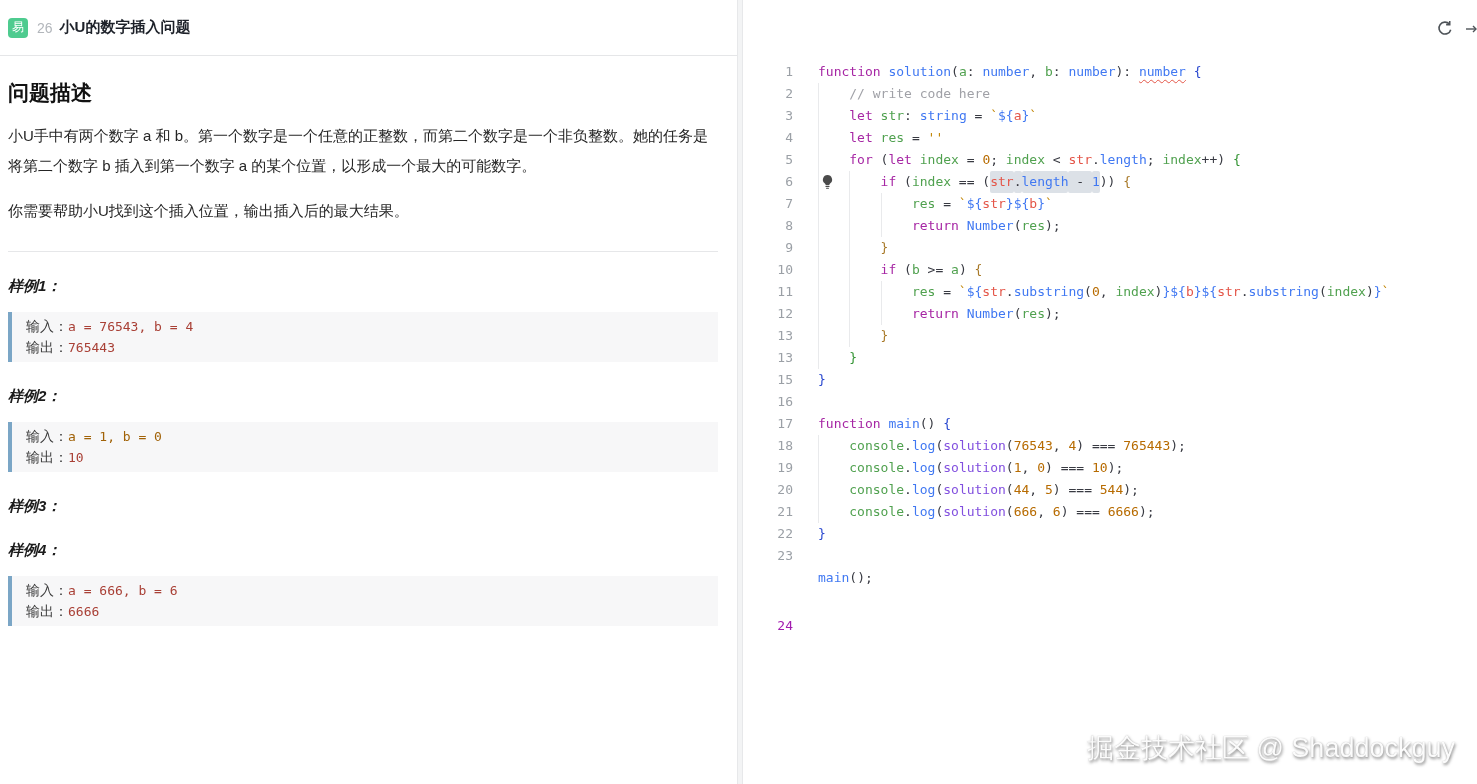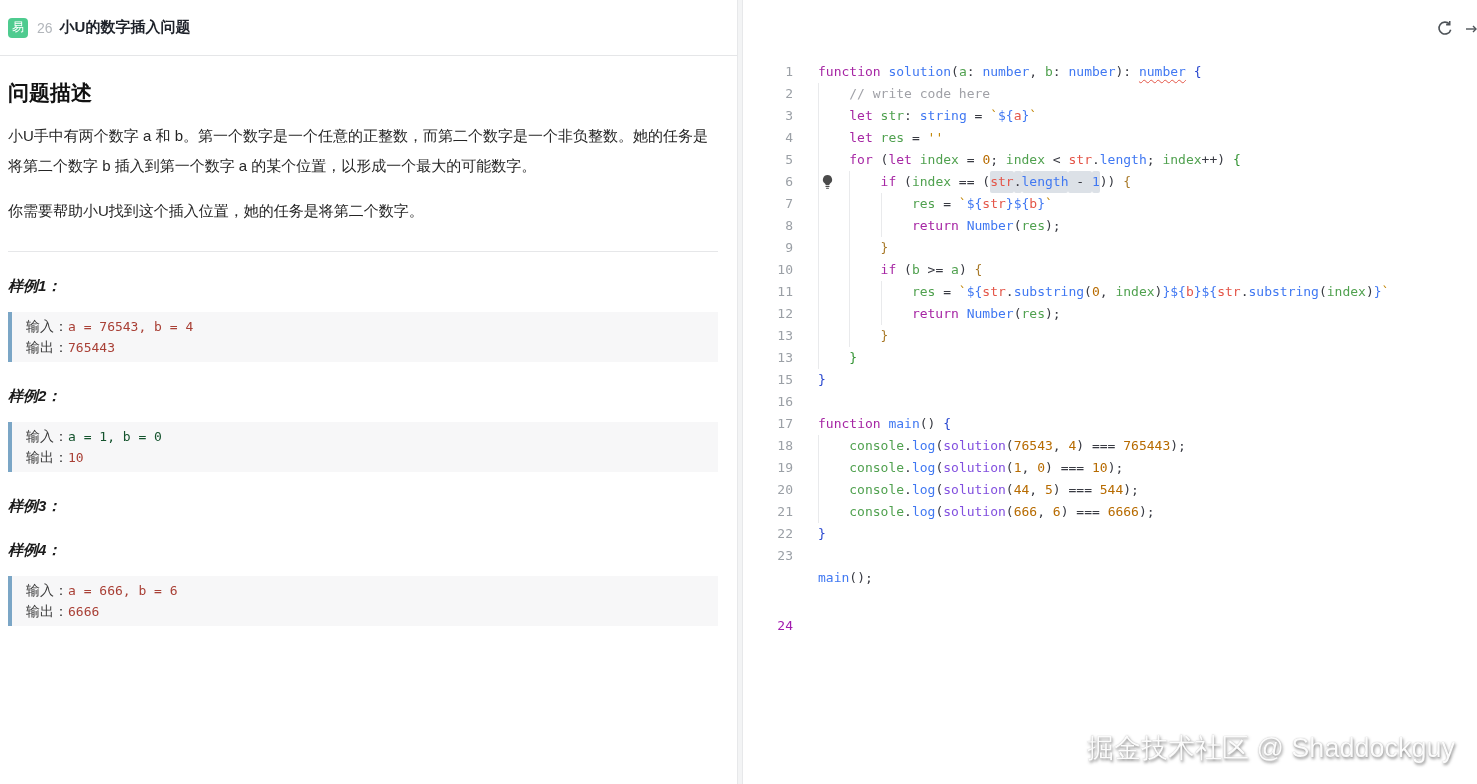--- a/index.html
+++ b/index.html
@@ -50,31 +50,31 @@
 
 <div class="left-panel">
   <div class="panel-header" style="border-bottom-color: rgb(229, 230, 232);">
     <span class="difficulty-badge" style="background: rgb(78, 203, 143);">易</span>
     <span class="problem-number">26</span>
     <span class="problem-title">小U的数字插入问题</span>
   </div>
   <div class="problem-content">
     <div class="section-title">问题描述</div>
     <p class="problem-para">小U手中有两个数字 a 和 b。第一个数字是一个任意的正整数，而第二个数字是一个非负整数。她的任务是将第二个数字 b 插入到第一个数字 a 的某个位置，以形成一个最大的可能数字。</p>
-    <p class="problem-para">你需要帮助小U找到这个插入位置，她的任务是将第二个数字。</p>
+    <p class="problem-para">你需要帮助小U找到这个插入位置，输出插入后的最大结果。</p>
     <hr class="content-divider">
     <div>
         <div class="sample-label">样例1：</div>
         <div class="sample-box" style="border-left-color: rgb(123, 166, 198); background: rgb(247, 247, 248);">
           <div class="sample-line"><span class="io-label">输入：</span><span class="io-code" style="color: rgb(169, 64, 54);">a = 76543, b = 4</span></div>
           <div class="sample-line"><span class="io-label">输出：</span><span class="io-code" style="color: rgb(169, 64, 54);">765443</span></div>
         </div>
         <div class="sample-label">样例2：</div>
         <div class="sample-box" style="border-left-color: rgb(123, 166, 198); background: rgb(247, 247, 248);">
-          <div class="sample-line"><span class="io-label">输入：</span><span class="io-code" style="color: #14532d;">a = 1, b = 0</span></div>
+          <div class="sample-line"><span class="io-label">输入：</span><span class="io-code" style="color: #a16207;">a = 1, b = 0</span></div>
           <div class="sample-line"><span class="io-label">输出：</span><span class="io-code" style="color: rgb(169, 64, 54);">10</span></div>
         </div>
         <div class="sample-label">样例3：</div>
         <div class="sample-label">样例4：</div>
         <div class="sample-box" style="border-left-color: rgb(123, 166, 198); background: rgb(247, 247, 248);">
           <div class="sample-line"><span class="io-label">输入：</span><span class="io-code" style="color: rgb(169, 64, 54);">a = 666, b = 6</span></div>
           <div class="sample-line"><span class="io-label">输出：</span><span class="io-code" style="color: rgb(169, 64, 54);">6666</span></div>
         </div>
       </div>
   </div>

